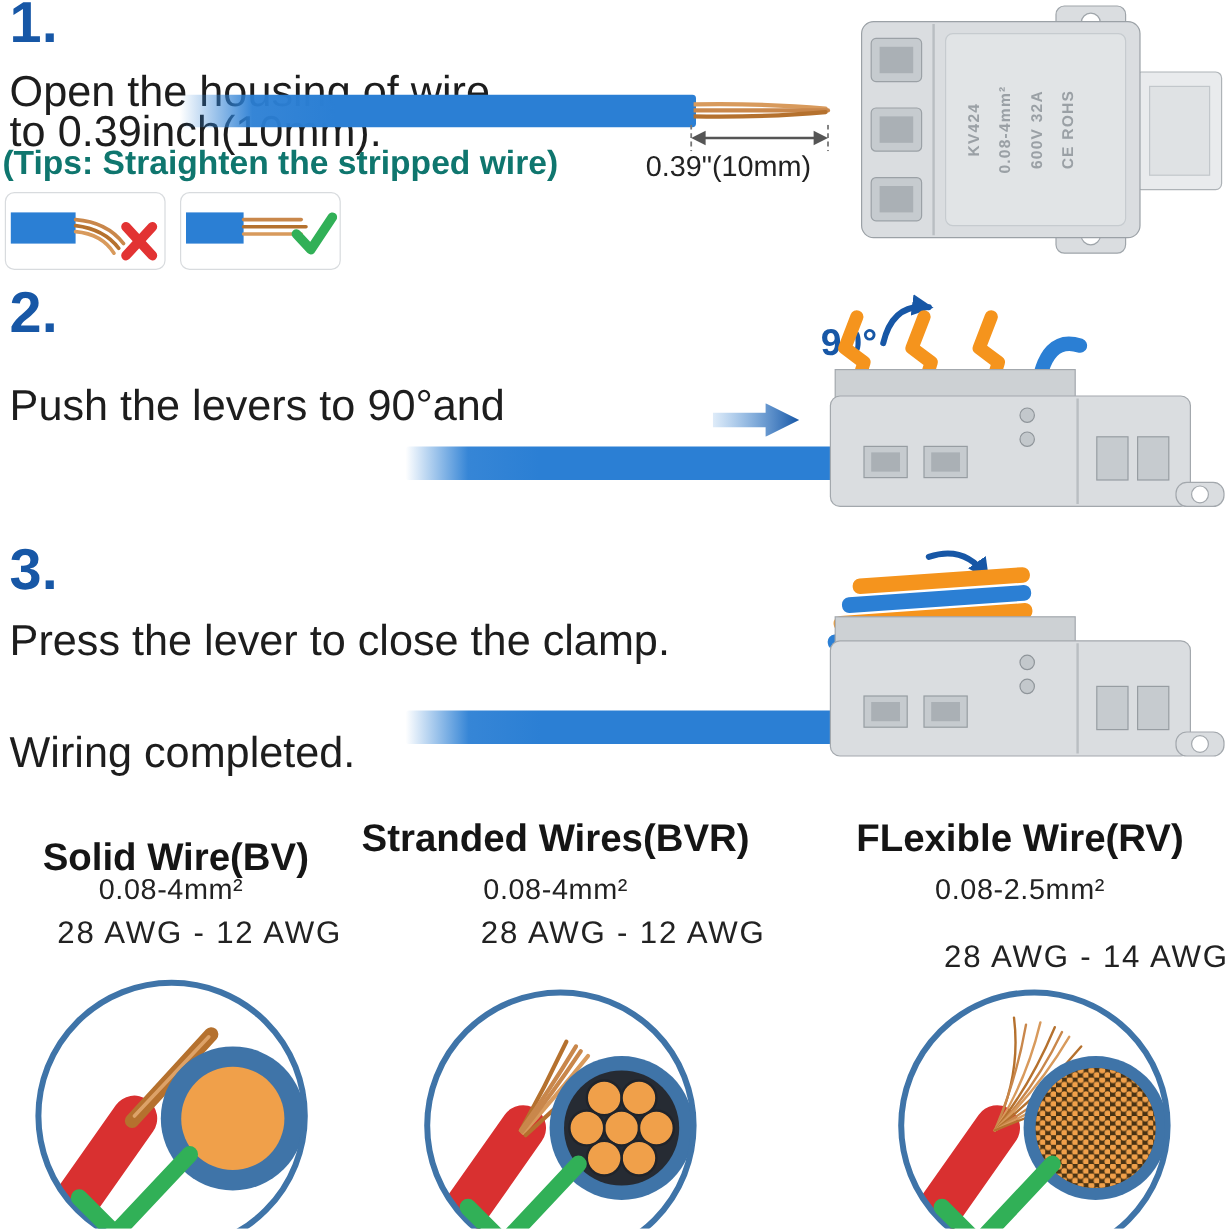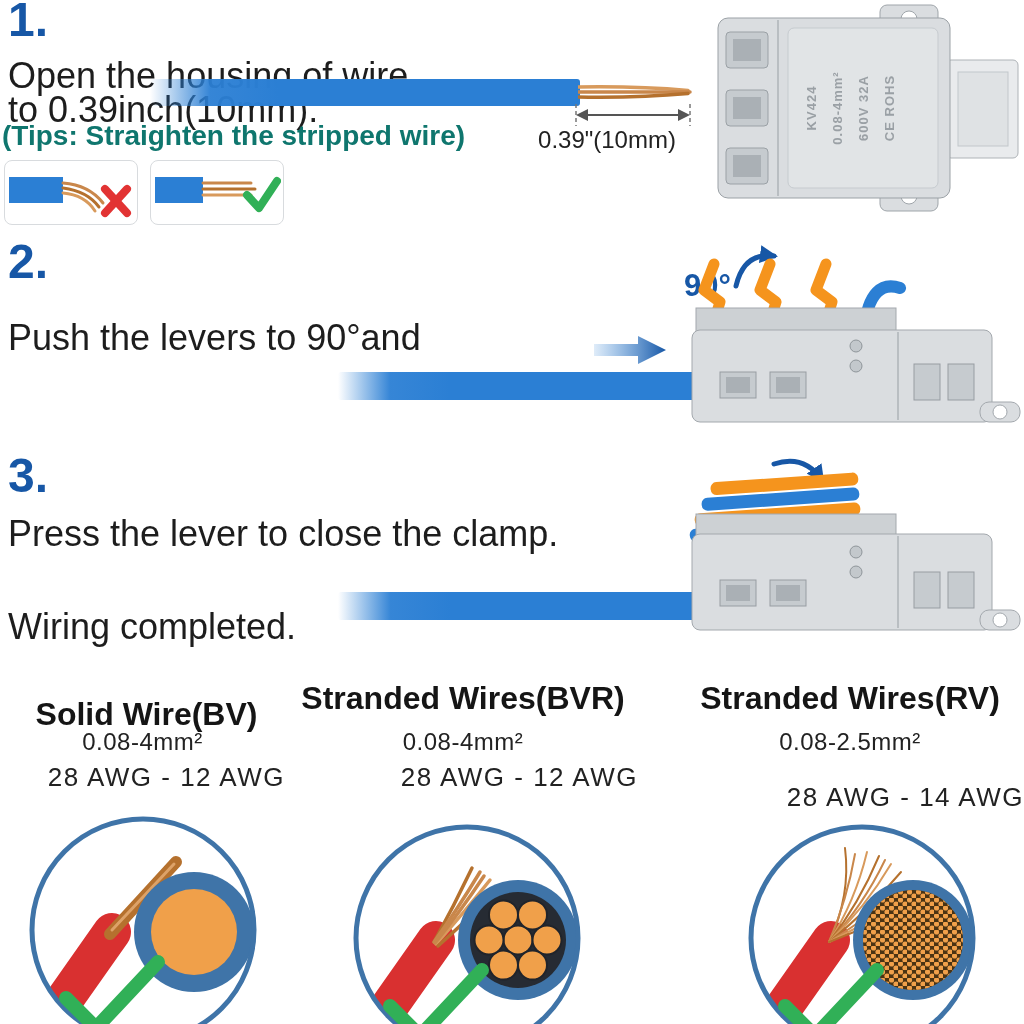--- a/index.html
+++ b/index.html
@@ -193,21 +193,21 @@
       <rect x="90" y="133" width="24" height="16" fill="#aab0b5"></rect>
       <rect x="228" y="120" width="26" height="36" fill="#c6cbcf" stroke="#979da2"></rect>
       <rect x="262" y="120" width="26" height="36" fill="#c6cbcf" stroke="#979da2"></rect>
     </g>
     <rect x="294" y="158" width="40" height="20" rx="9" fill="#dadde0" stroke="#a3a8ad"></rect>
     <circle cx="314" cy="168" r="7" fill="#fff" stroke="#a3a8ad"></circle>
   </svg>
 
   <div class="abs col-title t1">Solid Wire(BV)</div>
   <div class="abs col-title t2">Stranded Wires(BVR)</div>
-  <div class="abs col-title t3">Stranded Wires(RV)</div>
+  <div class="abs col-title t3">FLexible Wire(RV)</div>
 
   <div class="abs col-size sz1">0.08-4mm²</div>
   <div class="abs col-size sz2">0.08-4mm²</div>
   <div class="abs col-size sz3">0.08-2.5mm²</div>
 
   <div class="abs col-awg aw1">28 AWG - 12 AWG</div>
   <div class="abs col-awg aw2">28 AWG - 12 AWG</div>
   <div class="abs col-awg aw3">28 AWG - 14 AWG</div>
 
   <svg class="abs c1" width="270" height="260" viewBox="0 0 270 260">

